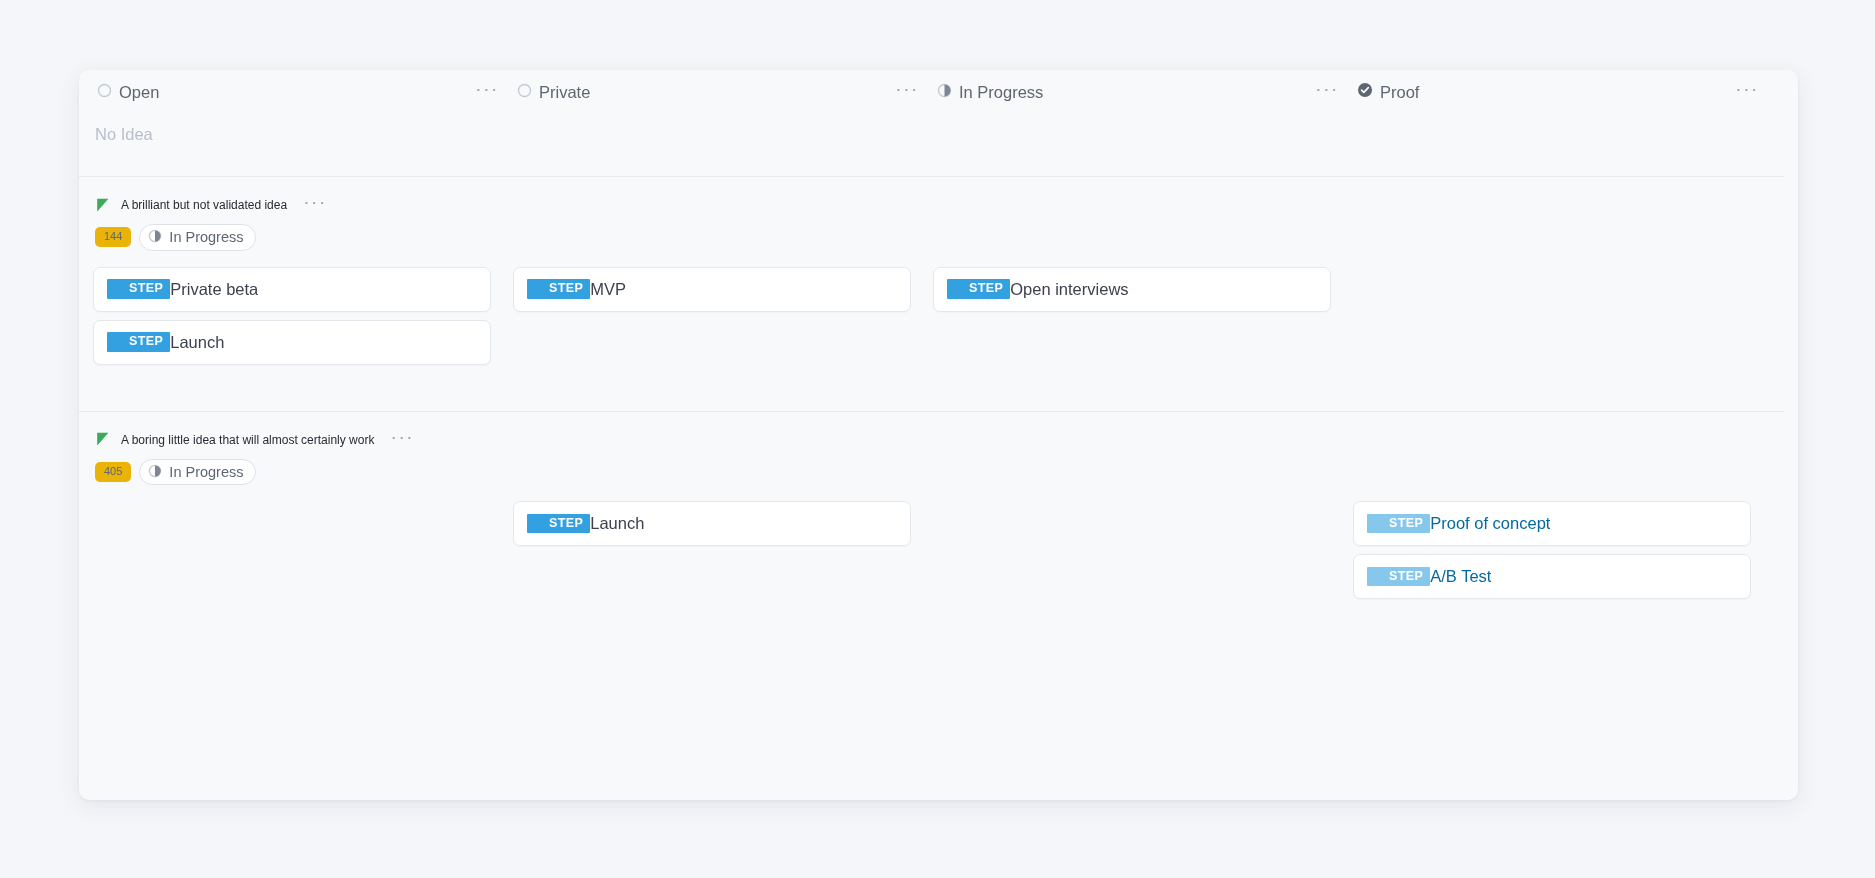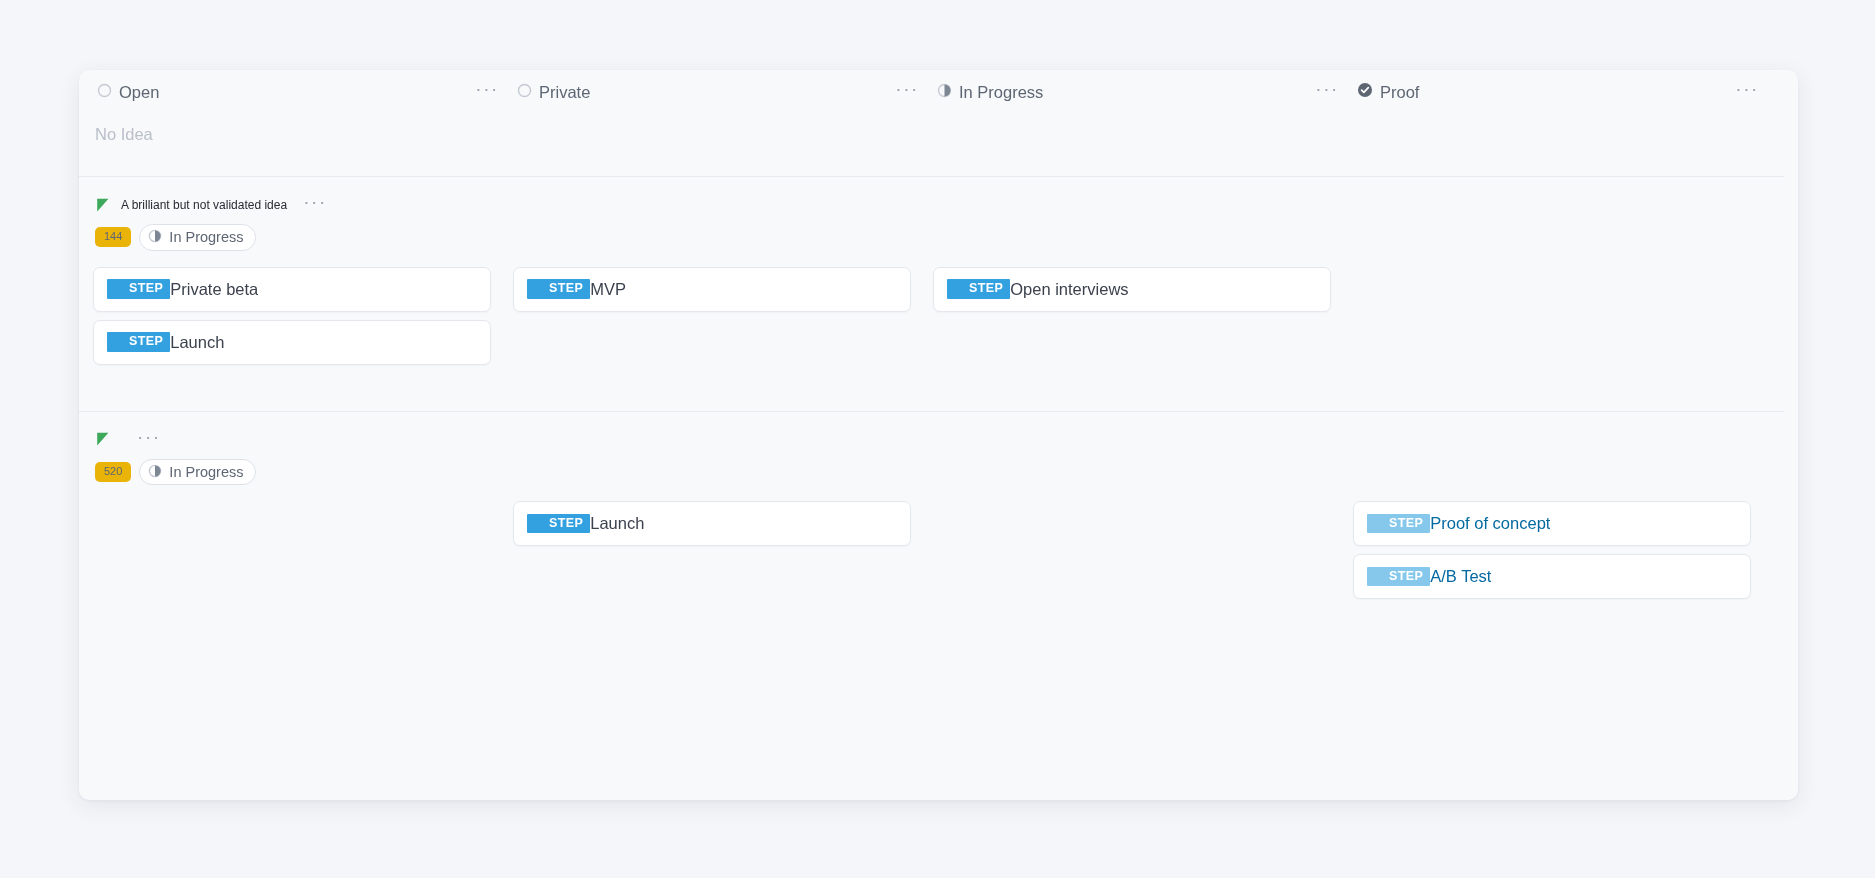--- a/index.html
+++ b/index.html
@@ -352,24 +352,25 @@
 
       <div class="section-divider"></div>
 
       <div class="idea-section">
         <div class="idea-head">
           <span class="flag-icon">
             <svg width="16" height="17" viewBox="0 0 16 17">
               <path d="M2.2 1.8 H13.4 L8.6 7.2 H2.2 Z M2.2 7.2 H8.6 L2.2 14.6 Z" fill="#3da95a"></path>
             </svg>
           </span>
+          <span class="idea-title">A boring little idea that will almost certainly work</span>
           <span class="dots">···</span>
         </div>
         <div class="idea-meta">
-          <span class="count-badge">520</span>
+          <span class="count-badge">405</span>
           <span class="state-badge">
             <span class="sicon">
               <svg width="14" height="14" viewBox="0 0 16 16">
                 <circle cx="8" cy="8" r="6.4" fill="none" stroke="#c4cad3" stroke-width="1.6"></circle>
                 <path d="M8 1.6 A6.4 6.4 0 0 1 8 14.4 Z" fill="#7d8693"></path>
               </svg>
             </span>
             <span>In Progress</span>
           </span>
         </div>

